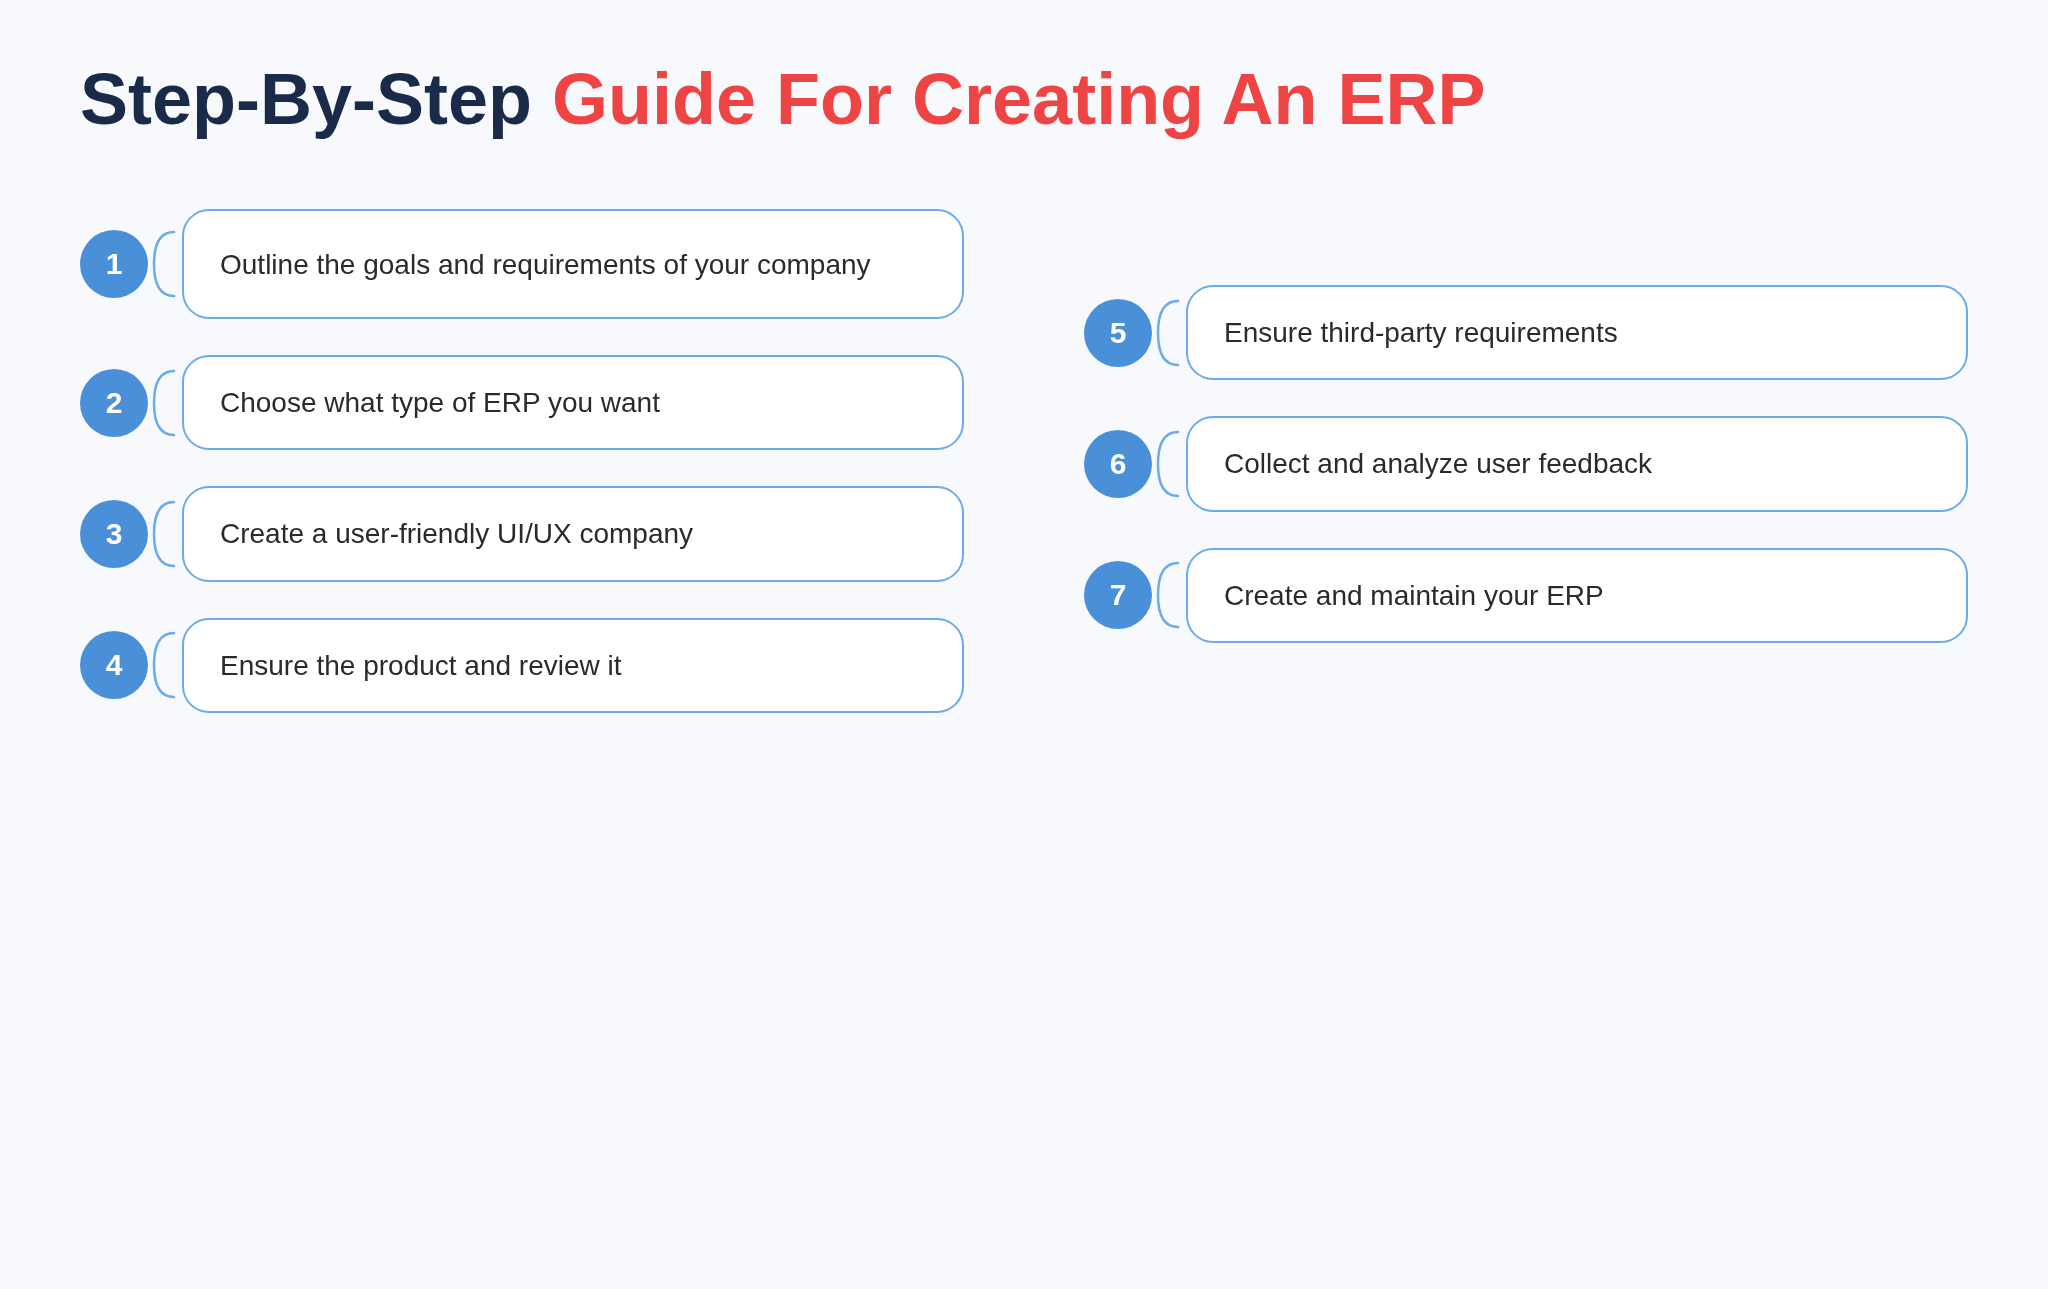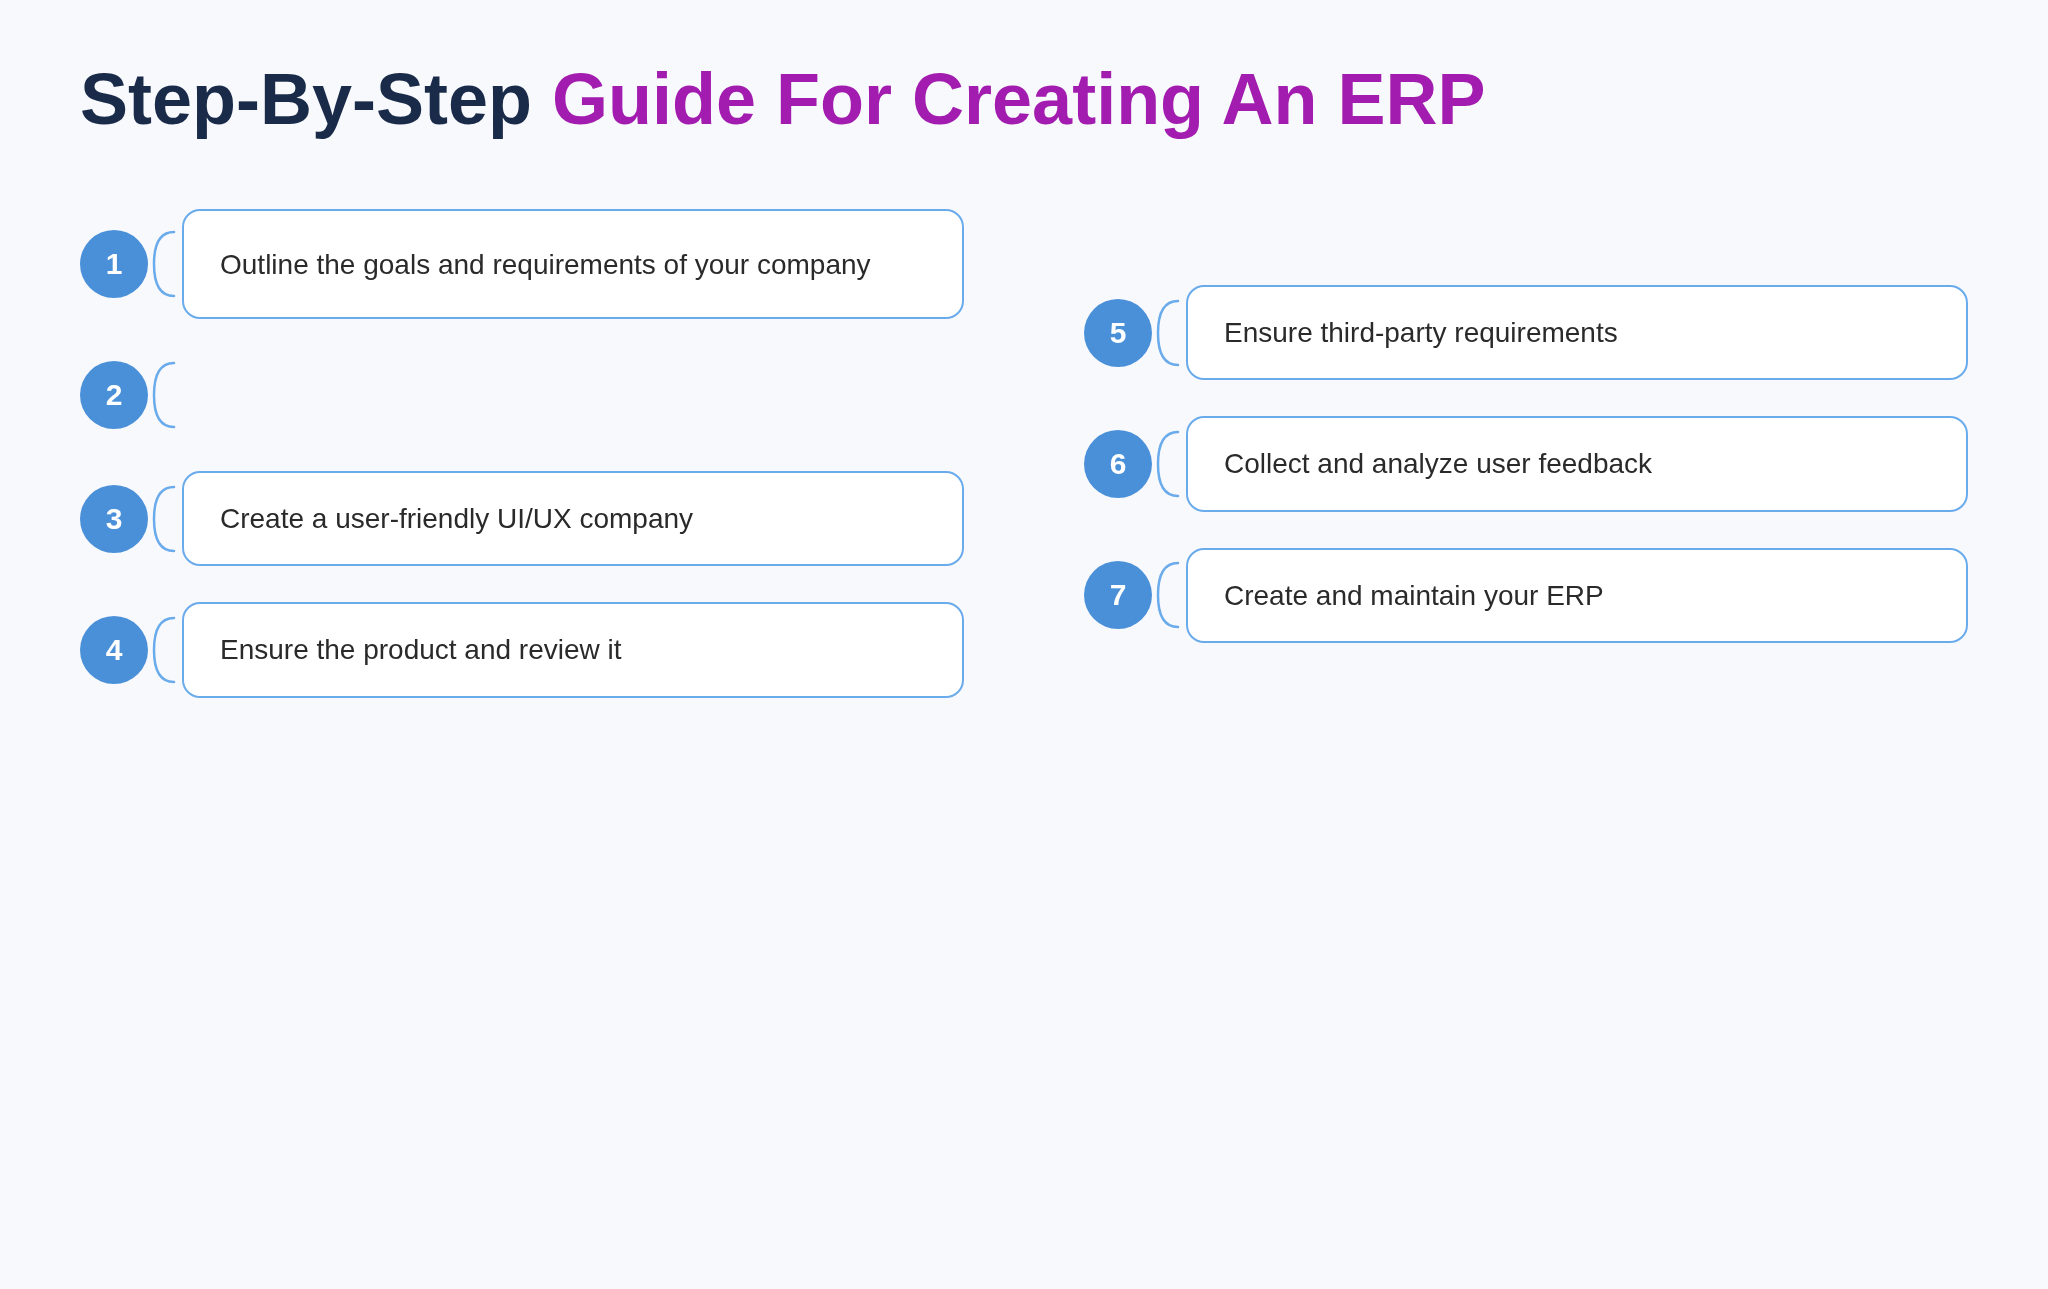--- a/index.html
+++ b/index.html
@@ -21,21 +21,21 @@
 
     .page-title {
       font-size: 72px;
       font-weight: 900;
       color: #1a2b4a;
       margin-bottom: 70px;
       line-height: 1.1;
     }
 
     .page-title .highlight {
-      color: #a21caf;
+      color: #ef4444;
       font-weight: 700;
     }
 
     .content-grid {
       display: grid;
       grid-template-columns: 1fr 1fr;
       gap: 0 120px;
       flex: 1;
     }
 
@@ -75,21 +75,21 @@
     }
 
     .step-bracket svg {
       width: 100%;
       height: 100%;
     }
 
     .step-box {
       flex: 1;
       border: 2px solid #6aabeb;
-      border-radius: 18px;
+      border-radius: 27px;
       padding: 26px 36px;
       background: white;
       font-size: 28px;
       color: #2a2a2a;
       font-weight: 400;
       line-height: 1.4;
       min-height: 80px;
       display: flex;
       align-items: center;
     }
@@ -112,20 +112,21 @@
         <div class="step-bracket"><svg viewBox="0 0 36 80" fill="none" xmlns="http://www.w3.org/2000/svg">
       <path d="M 28 8 Q 8 8 8 40 Q 8 72 28 72" stroke="#6aabeb" stroke-width="2.5" fill="none" stroke-linecap="round"></path>
     </svg></div>
         <div class="step-box">Outline the goals and requirements of your company</div>
       </div>
       <div class="step-row">
         <div class="step-number">2</div>
         <div class="step-bracket"><svg viewBox="0 0 36 80" fill="none" xmlns="http://www.w3.org/2000/svg">
       <path d="M 28 8 Q 8 8 8 40 Q 8 72 28 72" stroke="#6aabeb" stroke-width="2.5" fill="none" stroke-linecap="round"></path>
     </svg></div>
+        <div class="step-box">Choose what type of ERP you want</div>
       </div>
       <div class="step-row">
         <div class="step-number">3</div>
         <div class="step-bracket"><svg viewBox="0 0 36 80" fill="none" xmlns="http://www.w3.org/2000/svg">
       <path d="M 28 8 Q 8 8 8 40 Q 8 72 28 72" stroke="#6aabeb" stroke-width="2.5" fill="none" stroke-linecap="round"></path>
     </svg></div>
         <div class="step-box">Create a user-friendly UI/UX company</div>
       </div>
       <div class="step-row">
         <div class="step-number">4</div>

